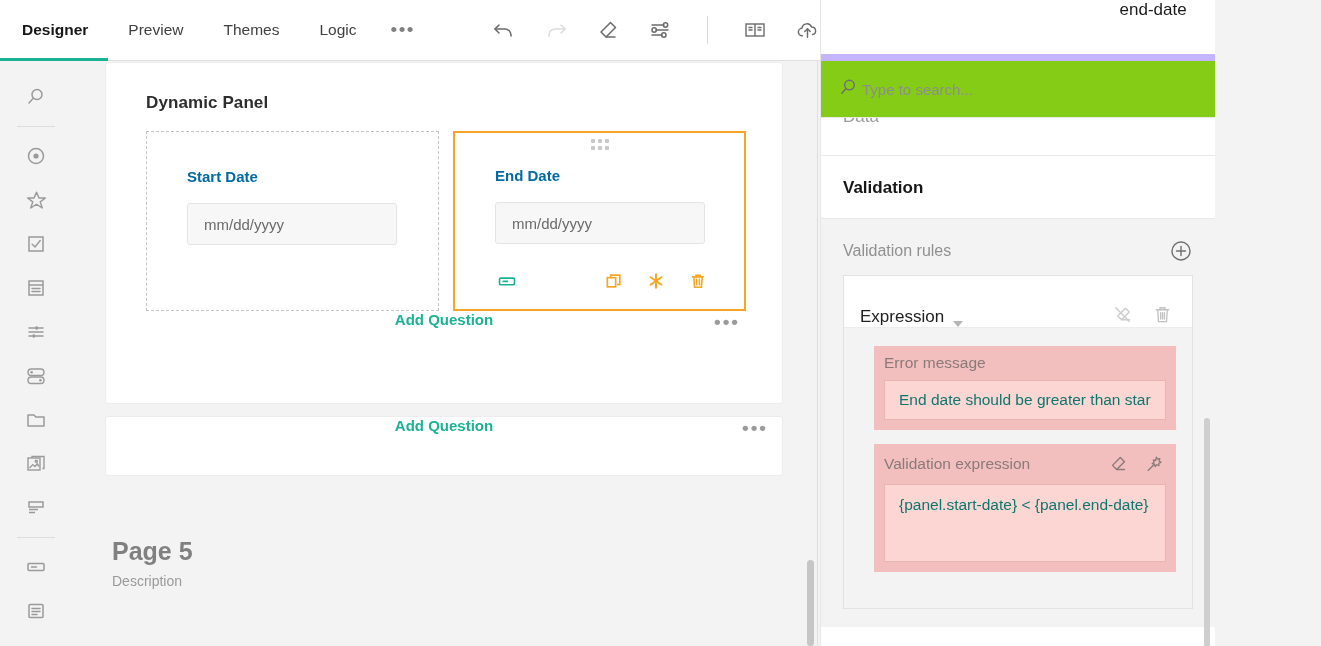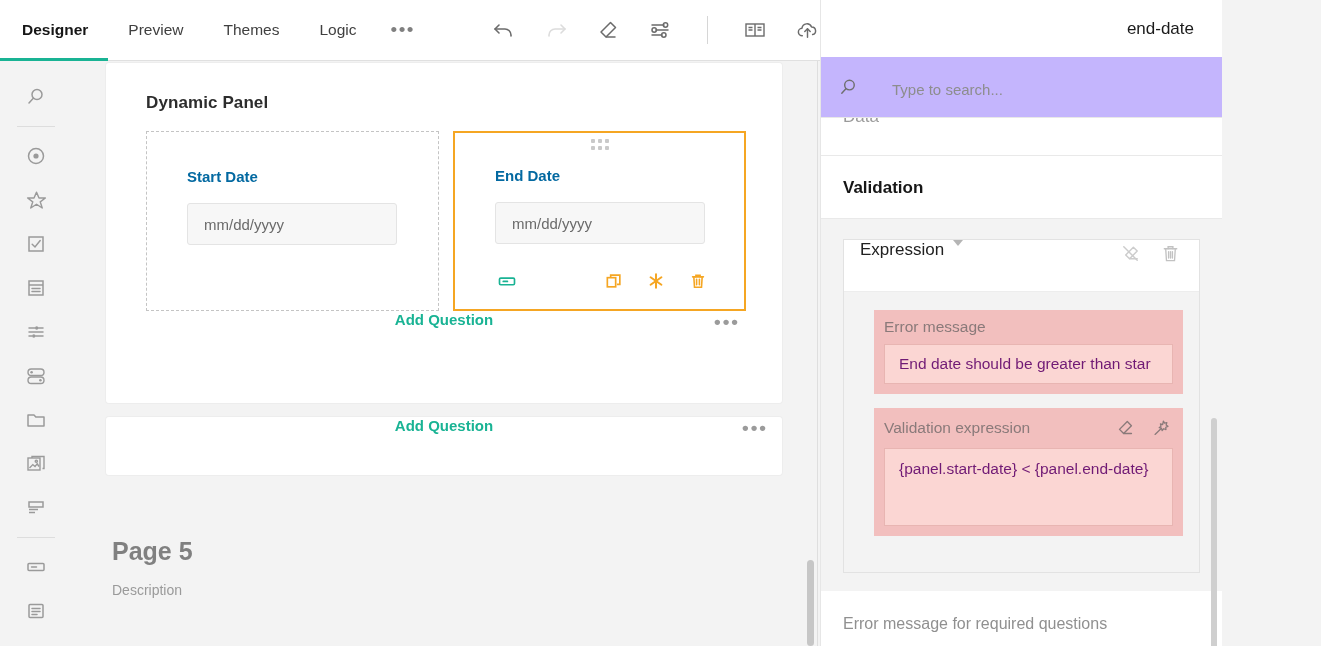--- a/index.html
+++ b/index.html
@@ -90,47 +90,47 @@
 
   .page-card {
     width: 676px; background: #fff; border-radius: 3px; margin-top: 14px;
     box-shadow: 0 0 0 1px #ededed; height: 58px; position: relative;
   }
   .page-card .add-question { height: 58px; }
   .page-card .add-q-dots { right: 14px; }
 
   .page5 { margin-top: 62px; padding-left: 6px; }
   .page5 h2 { font-size: 25px; color: #808080; font-weight: bold; margin-top: 41px; }
-  .page5 .desc { font-size: 14px; color: #9a9a9a; margin-top: 16px; }
+  .page5 .desc { font-size: 14px; color: #9a9a9a; margin-top: 7px; }
 
   
   .page-nav {
     position: absolute; left: 812px; top: 210px; width: 50px;
     display: flex; flex-direction: column; align-items: center; gap: 22px;
   }
   .nav-dot { width: 7px; height: 7px; border-radius: 50%; background: #d2d2d2; cursor: pointer; }
   .nav-dot.current { width: 13px; height: 13px; background: #fff; border: 2px solid #19b394; }
 
   
   .canvas-scroll { position: absolute; right: 6px; bottom: 0; width: 7px; height: 86px; background: #c6c6c6; border-radius: 4px; }
   .canvas-track { position: absolute; right: 2px; top: 0; bottom: 0; width: 1px; background: #dedede; }
 
   
   .prop-panel {
     width: 450px; height: 646px; background: #fff; position: relative;
     border-left: 1px solid #e6e6e6; display: flex; flex-direction: column;
   }
   .prop-header {
-    height: 61px; display: flex; align-items: center; justify-content: flex-end;
-    padding-right: 28px; border-bottom: 4px solid #c4b5fd; flex: none;
+    height: 61px; display: flex; align-items: flex-start; justify-content: flex-end;
+    padding-right: 28px; border-bottom: 7px solid #c4b5fd; flex: none;
   }
   .prop-title { font-size: 17px; color: #1b1b1b; }
   .prop-search {
-    height: 57px; background: #c4b5fd; display: flex; align-items: center;
-    padding-left: 16px; gap: 32px; flex: none; border-bottom: 1px solid #e8e8e8;
+    height: 57px; background: #84cc16; display: flex; align-items: center;
+    padding-left: 16px; gap: 2px; flex: none; border-bottom: 1px solid #e8e8e8;
   }
   .prop-search input {
     border: none; outline: none; background: transparent; font-size: 15px;
     color: #5b5b5b; font-family: "Liberation Sans", sans-serif; width: 330px;
   }
   .prop-search input::placeholder { color: #8d8d8d; }
 
   .prop-body { flex: 1; overflow: hidden; position: relative; background: #fff; }
 
   .cut-group { height: 38px; position: relative; border-bottom: 1px solid #e9e9e9; overflow: hidden; }
@@ -139,37 +139,37 @@
   .group-head { padding: 22px 0 20px 22px; font-size: 17px; font-weight: bold; color: #161616;
                 border-bottom: 1px solid #e9e9e9; }
 
   .group-content { background: #f3f3f3; padding: 20px 22px 0 22px; }
 
   .vr-head { display: flex; align-items: center; justify-content: space-between; margin-bottom: 12px; }
   .vr-label { font-size: 16px; color: #909090; }
   .add-btn { width: 24px; height: 24px; cursor: pointer; }
 
   .rule-card { background: #fff; border: 1px solid #e2e2e2; }
-  .rule-row { height: 52px; display: flex; align-items: flex-start; padding: 0 16px 0 16px; border-bottom: 1px solid #ededed; }
+  .rule-row { height: 52px; display: flex; align-items: flex-end; padding: 0 16px 0 16px; border-bottom: 1px solid #ededed; }
   .rule-type { font-size: 17px; color: #212121; }
   .caret { width: 0; height: 0; border-left: 5px solid transparent; border-right: 5px solid transparent;
            border-top: 6px solid #b5b5b5; margin-left: 9px; }
   .rule-row .spacer { flex: 1; }
   .rule-ic { width: 26px; height: 26px; display: flex; align-items: center; justify-content: center; margin-left: 14px; cursor: pointer; }
 
   .rule-body { background: #f3f3f3; padding: 18px 16px 22px 30px; }
 
   .field-hl { background: #f2bfbe; padding: 8px 10px 10px 10px; margin-bottom: 14px; position: relative; }
   .field-hl .fl-row { display: flex; align-items: center; }
   .field-label { font-size: 15.5px; color: #8a7a7a; flex: 1; }
   .field-ic { width: 24px; height: 24px; display: flex; align-items: center; justify-content: center; margin-left: 12px; cursor: pointer; }
   .field-input {
     background: #fbd6d3; border: 1px solid #e8b5b2; margin-top: 8px;
     min-height: 40px; display: flex; align-items: center; padding: 0 14px;
-    font-size: 15.5px; color: #701a75; cursor: text; overflow: hidden; white-space: nowrap;
+    font-size: 15.5px; color: #0f766e; cursor: text; overflow: hidden; white-space: nowrap;
   }
   .field-input.tall { height: 78px; align-items: flex-start; padding-top: 11px; }
 
   .bottom-label { padding: 24px 0 10px 22px; font-size: 16px; color: #909090; }
 
   .panel-scroll { position: absolute; right: 5px; top: 300px; width: 6px; height: 250px; background: #cfcfcf; border-radius: 3px; }
 </style>
 </head>
 <body>
 
@@ -445,20 +445,29 @@
     <div class="prop-body">
 
       <div class="cut-group">
         <span>Data</span>
       </div>
 
       <div class="group-head">Validation</div>
 
       <div class="group-content">
 
+        <div class="vr-head">
+          <div class="vr-label">Validation rules</div>
+          <div class="add-btn">
+            <svg width="24" height="24" viewBox="0 0 24 24" fill="none" stroke="#6f6f6f" stroke-width="1.4" stroke-linecap="round">
+              <circle cx="12" cy="12" r="9"></circle>
+                <path d="M12 7.5 V16.5 M7.5 12 H16.5"></path>
+            </svg>
+          </div>
+        </div>
 
         <div class="rule-card">
 
           <div class="rule-row">
             <div class="rule-type">Expression</div>
             <div class="caret"></div>
             <div class="spacer"></div>
             <div class="rule-ic">
               <svg width="23" height="23" viewBox="0 0 24 24" fill="none" stroke="#cccccc" stroke-width="1.5" stroke-linecap="round" stroke-linejoin="round">
                 <path d="M15 5.5 L19 9.5 L11 17.5 L7 13.5 Z"></path>

